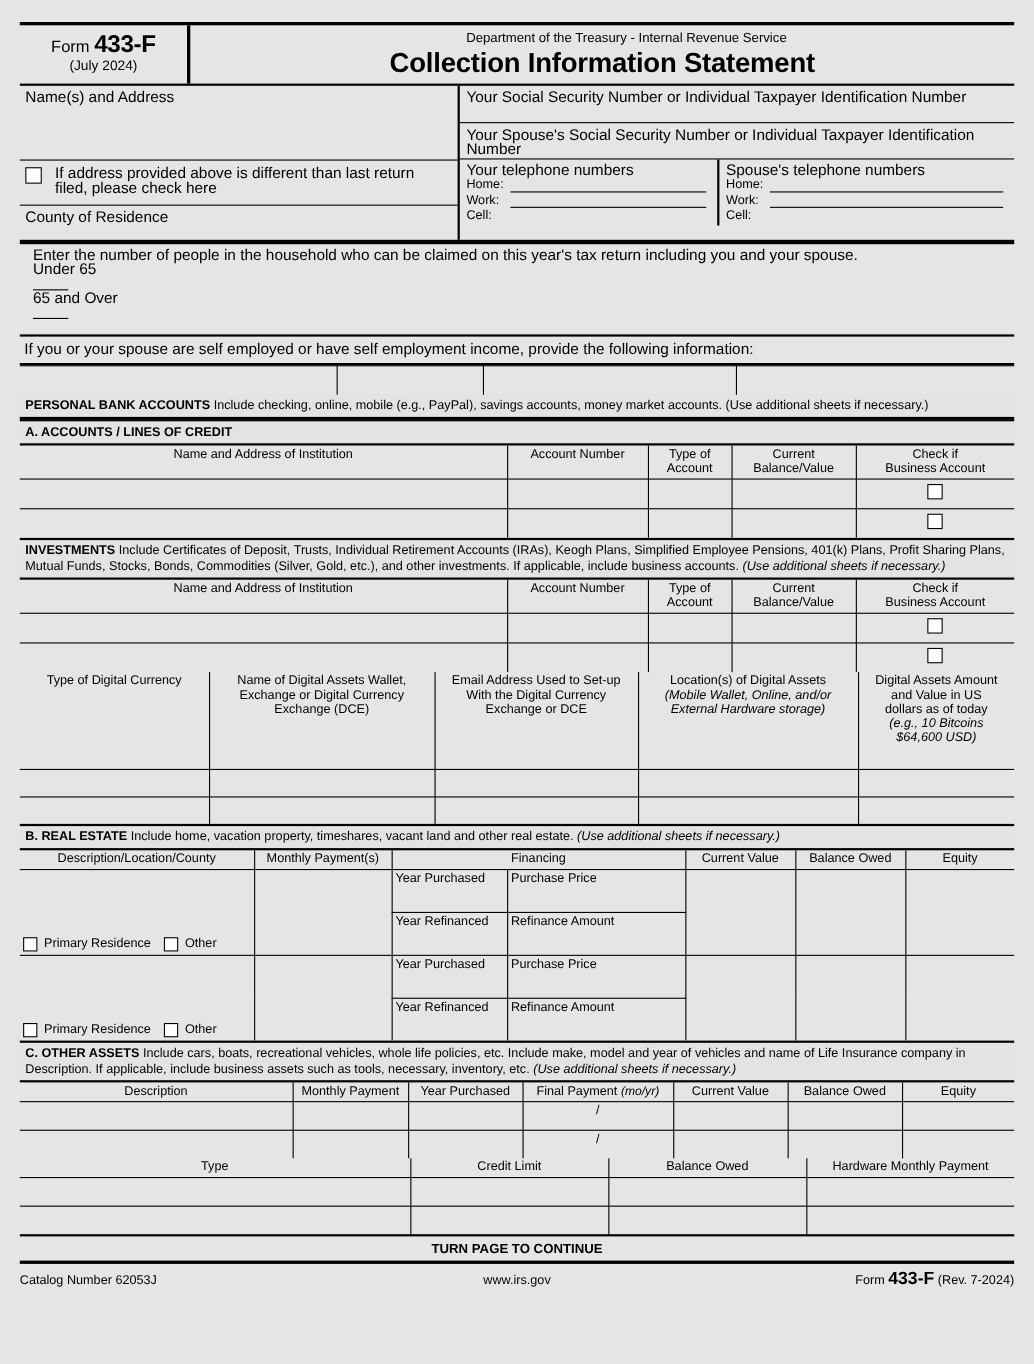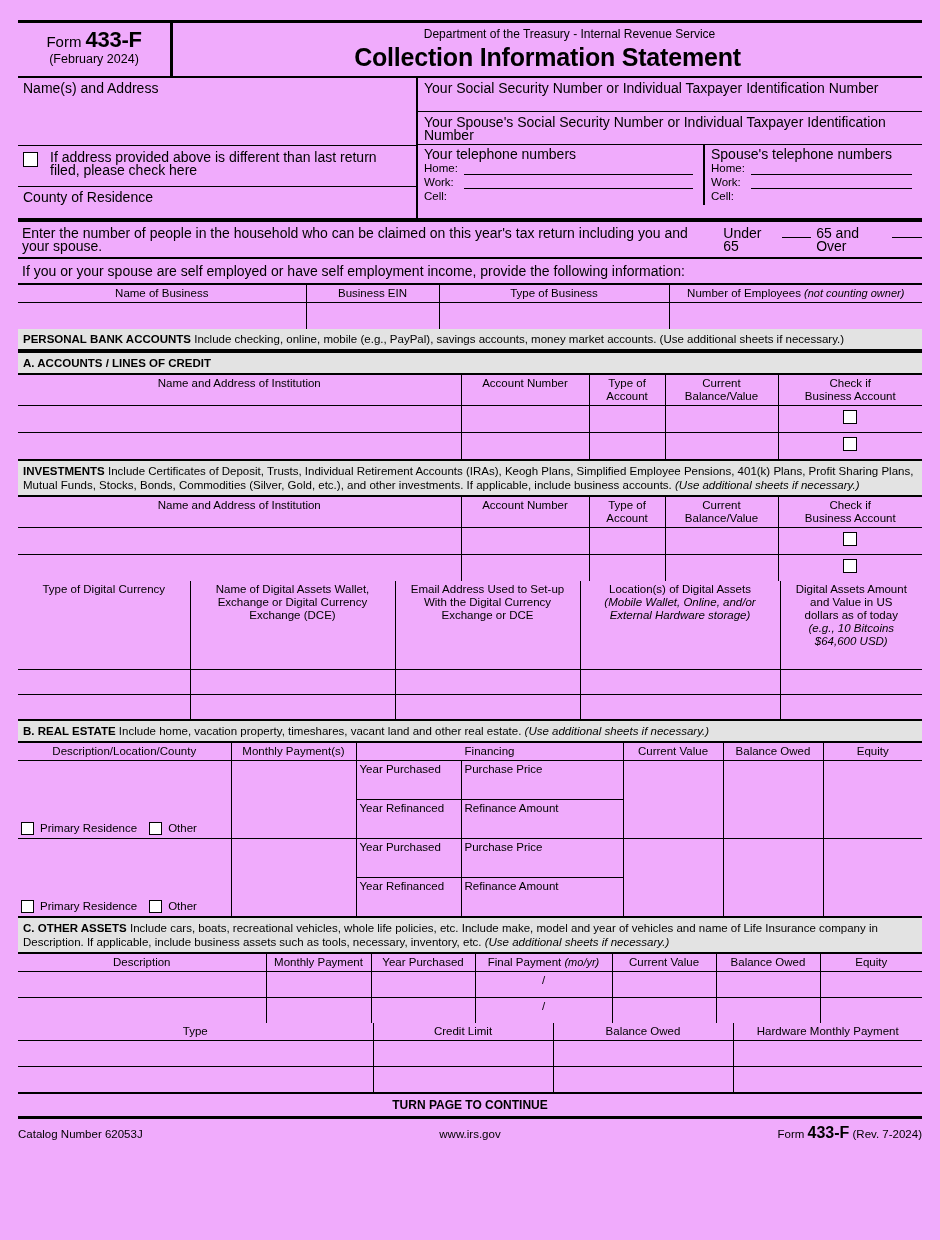--- a/index.html
+++ b/index.html
@@ -6,21 +6,21 @@
   body{
     font-family:"Liberation Sans", sans-serif;
     color:#000;
     -webkit-font-smoothing:antialiased;
   }
   #page{
     position:relative;
     width:940px;
     height:1240px;
     margin:0;
-    background:#f0abfc;
+    background:#e5e5e5;
     box-sizing:border-box;
   }
   .sheet{
     position:absolute;
     left:18px;
     top:20px;
     width:904px;
   }
 
   .lbl{font-size:14px;line-height:13px;}
@@ -53,29 +53,29 @@
   .name-addr{height:67px;padding:4px 0 0 5px;box-sizing:border-box;}
   .ssn-cell{height:33px;padding:4px 0 0 6px;box-sizing:border-box;}
   .ssn-div{border-top:1px solid #000;}
 
   .addrchk{display:flex;align-items:flex-start;padding:5px 0 4px 5px;box-sizing:border-box;height:41px;border-top:1px solid #000;}
   .cbox{width:15px;height:15px;border:1px solid #000;box-sizing:border-box;flex:0 0 auto;margin-top:1px;background:#fff;}
   .county{height:32px;padding:4px 0 0 5px;box-sizing:border-box;border-top:1px solid #000;}
 
   .phones{display:flex;}
   .phonecol{box-sizing:border-box;padding:3px 0 2px 6px;}
-  .phonecol.first{width:287px;border-right:2px solid #000;}
+  .phonecol.first{width:236px;border-right:2px solid #000;}
   .phonecol.second{flex:1;}
   .prow{display:flex;align-items:flex-end;height:14px;}
   .plabel{width:40px;font-size:11.5px;line-height:13px;}
   .pline{flex:1;border-bottom:1px solid #000;height:11px;margin-right:10px;}
 
   
   .band{padding:3px 0 3px 4px;box-sizing:border-box;}
-  .household{display:flex;align-items:baseline;border-top:2px solid #000;border-bottom:2px solid #000;padding:3px 0 4px 4px;}
+  .household{display:flex;align-items:baseline;border-top:2px solid #000;border-bottom:2px solid #000;padding:3px 0 14px 4px;flex-direction:column;}
   .ul{display:inline-block;border-bottom:1px solid #000;height:12px;}
 
   .selfemp{border-bottom:2px solid #000;}
 
   
   table.g{border-collapse:collapse;width:100%;table-layout:fixed;}
   table.g td{border:1px solid #000;vertical-align:top;font-size:11.5px;line-height:13px;padding:2px 3px;}
   td.h{text-align:center;vertical-align:middle;padding:3px 2px;}
   .nb-l{border-left:none !important;}
   .nb-r{border-right:none !important;}
@@ -117,21 +117,21 @@
  <div class="sheet">
 
   <div class="topbar"></div>
 
   <div class="hdr">
     <div class="hdr-left">
       <div class="form-line">
         <span>Form</span>
         <span class="big">433-F</span>
       </div>
-      <div class="form-date">(February 2024)</div>
+      <div class="form-date">(July 2024)</div>
     </div>
     <div class="hdr-right">
       <div class="dept">Department of the Treasury - Internal Revenue Service</div>
       <div class="title">Collection Information Statement</div>
     </div>
   </div>
 
   <div class="idblock">
 
     <div class="id-left">
@@ -203,29 +203,20 @@
   </div>
 
   <table class="g">
     <colgroup>
           <col style="width:288px">
           <col style="width:133px">
           <col style="width:230px">
           <col>
         </colgroup>
     <tbody>
-          <tr>
-      <td class="h nb-l nb-t">Name of Business</td>
-      <td class="h nb-t">Business EIN</td>
-      <td class="h nb-t">Type of Business</td>
-      <td class="h nb-r nb-t">
-        <span>Number of Employees</span>
-        <span class="ital lbl-sm">(not counting owner)</span>
-      </td>
-    </tr>
     <tr>
       <td class="nb-l nb-b" style="height:22px"></td>
       <td class="nb-b"></td>
       <td class="nb-b"></td>
       <td class="nb-r nb-b"></td>
     </tr>
   </tbody>
       </table>
 
   <div class="sect noTop">

